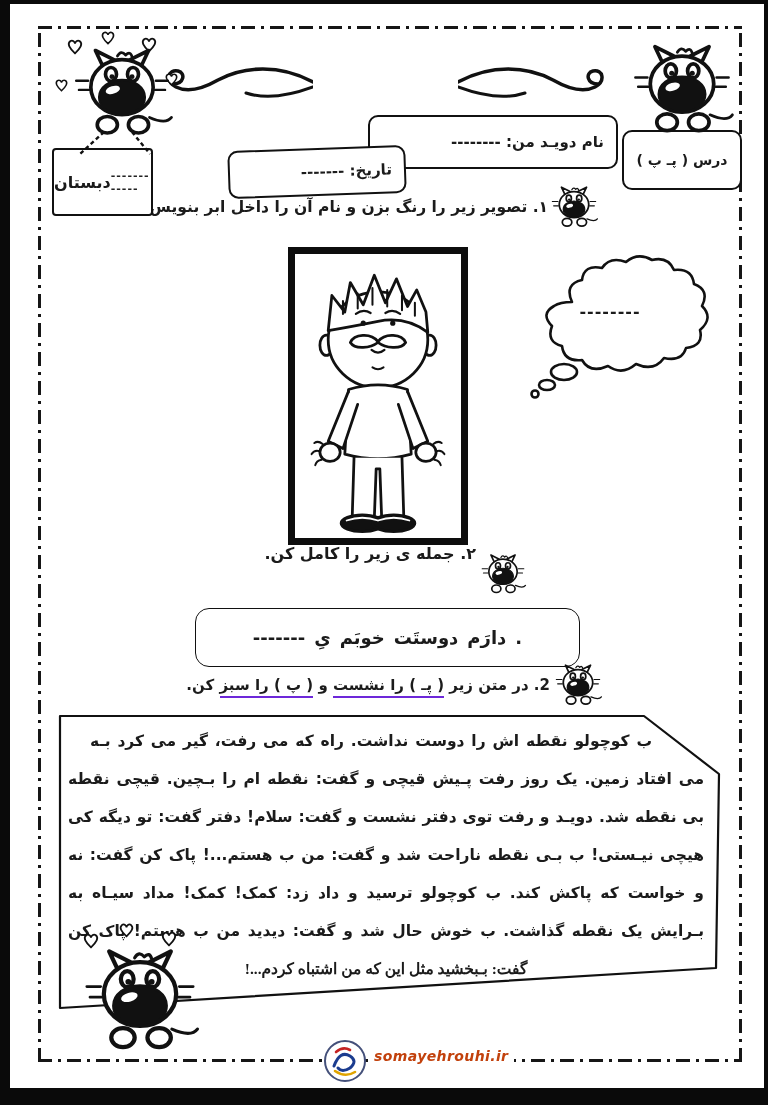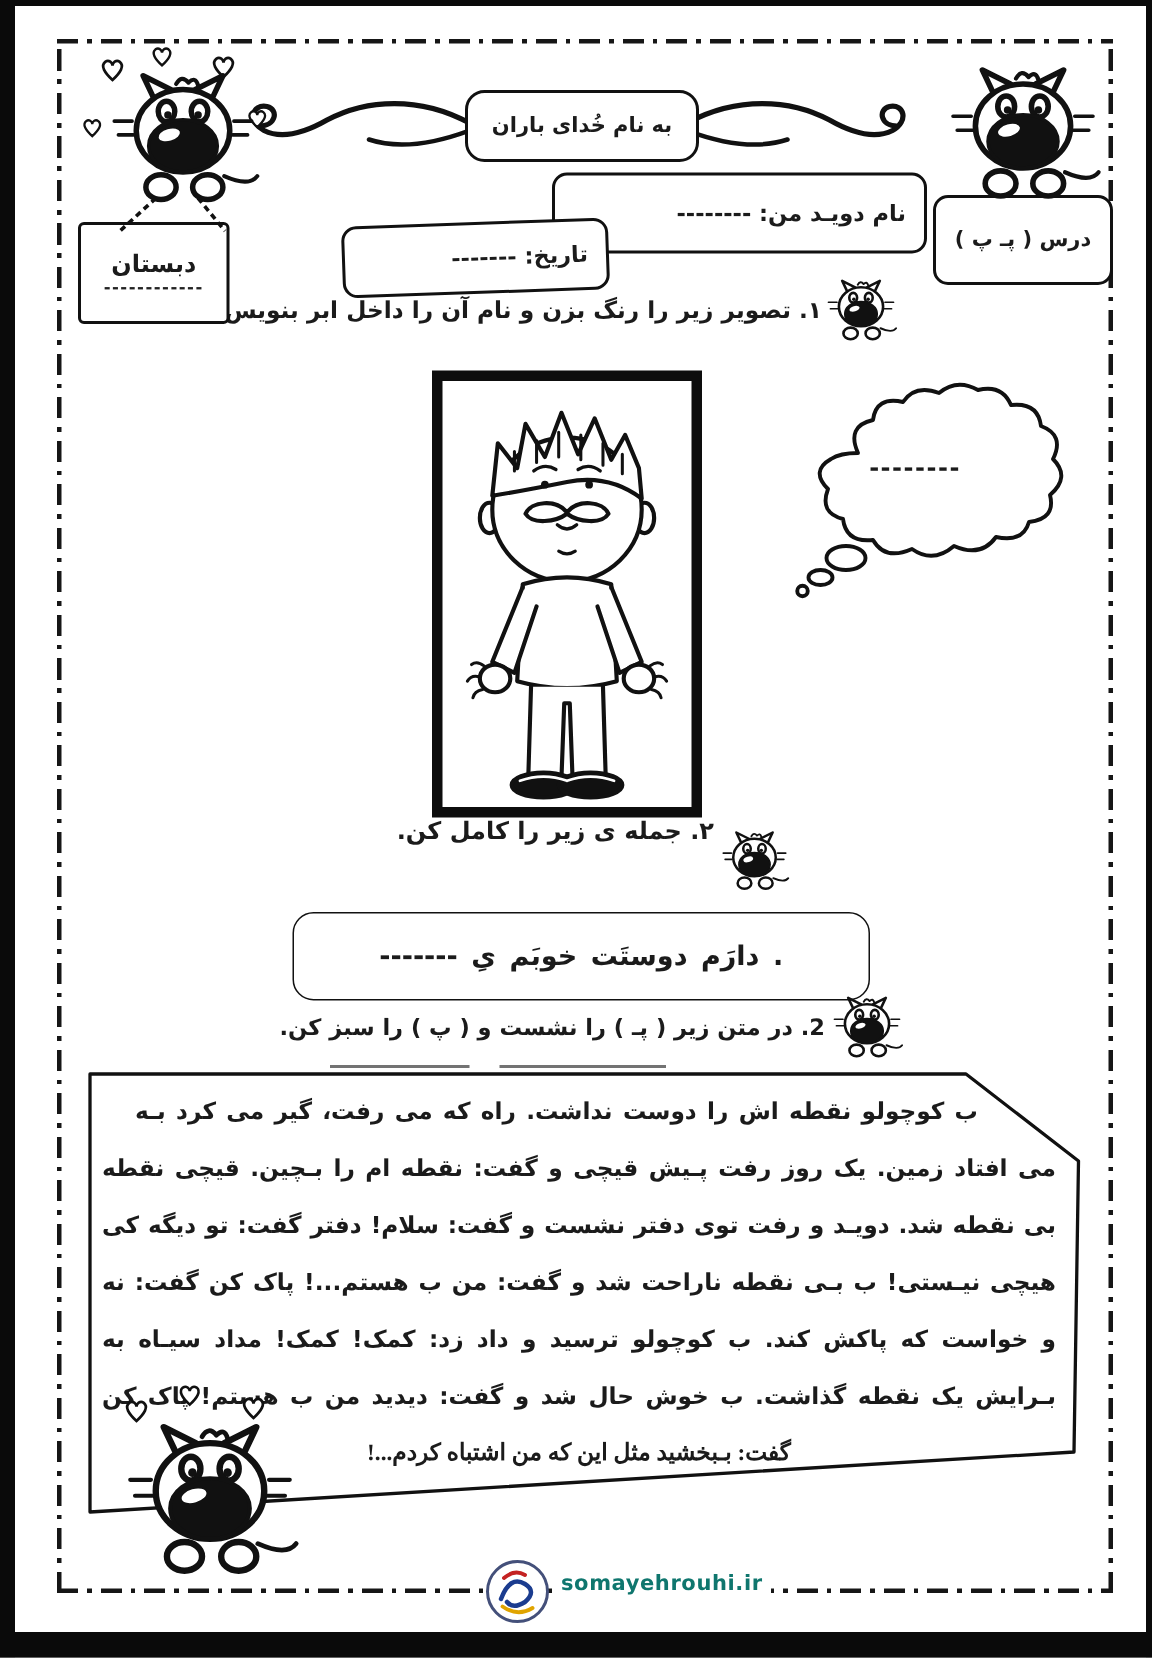--- a/index.html
+++ b/index.html
@@ -17,43 +17,43 @@
   .bf-h{height:3px;background:repeating-linear-gradient(90deg,#161616 0 14px,transparent 14px 20px,#161616 20px 23px,transparent 23px 29px);}
   .bf-v{width:3px;background:repeating-linear-gradient(0deg,#161616 0 14px,transparent 14px 20px,#161616 20px 23px,transparent 23px 29px);}
   
   .bismillah{left:310px;top:60px;width:152px;height:44px;border:2.2px solid #111;border-radius:13px;
              display:flex;align-items:center;justify-content:center;font-size:14px;font-weight:700;white-space:nowrap;background:#fff;}
   .fieldbox{border:2px solid #111;border-radius:10px;background:#fff;display:flex;align-items:center;
             font-weight:700;font-size:15px;white-space:nowrap;}
   .namebox{left:368px;top:115px;width:222px;height:50px;padding:0 12px;}
   .datebox{left:228px;top:148px;width:150px;height:44px;padding:0 12px;transform:rotate(-2deg);z-index:3;}
   .signbox{left:52px;top:148px;width:97px;height:64px;border:2.2px solid #111;border-radius:4px;background:#fff;
-           display:flex;flex-direction:column;align-items:center;justify-content:center;font-weight:700;z-index:2;}
+           display:flex;flex-direction:row;align-items:center;justify-content:center;font-weight:700;z-index:2;}
   .signbox .t{font-size:16px;}
   .signbox .b{font-size:11px;letter-spacing:1px;color:#222;}
   .lessonbox{left:622px;top:130px;width:116px;height:56px;border:2.2px solid #111;border-radius:10px;background:#fff;
              display:flex;align-items:center;justify-content:center;font-size:14px;font-weight:700;white-space:nowrap;z-index:2;}
   
   .qtext{font-weight:700;font-size:15.5px;text-align:right;white-space:nowrap;direction:rtl;}
-  .useg{border-bottom:2px solid #737373;padding-bottom:16px;}
+  .useg{border-bottom:2px solid #6d28d9;padding-bottom:2px;}
   
   .frame{left:288px;top:247px;width:180px;height:298px;border:7px solid #0d0d0d;background:#fff;box-sizing:border-box;}
   
   .q2box{left:195px;top:608px;width:383px;height:57px;border:1.8px solid #111;border-radius:14px;background:#fff;
          display:flex;direction:ltr;align-items:center;justify-content:center;gap:9px;font-size:18px;font-weight:700;}
   .q2box span{unicode-bidi:isolate;}
   
   .story{left:64px;top:722px;width:644px;z-index:2;}
   .sline{direction:rtl;font-weight:700;font-size:15.5px;line-height:38px;height:38px;
          text-align:justify;text-align-last:justify;overflow:hidden;padding:0 4px;}
   .sline1{padding:0 56px 0 26px;}
   .sline7{text-align:center;text-align-last:center;font-family:Liberation Serif, serif;}
   .cloudblank{left:548px;top:302px;width:124px;text-align:center;font-weight:700;font-size:16px;letter-spacing:1px;}
   
-  .wm{left:368px;top:1048px;font-size:14px;font-weight:700;color:#0f766e;background:#fff;padding:0 6px;z-index:5;letter-spacing:.4px;}
+  .wm{left:368px;top:1048px;font-size:14px;font-weight:700;color:#c2410c;background:#fff;padding:0 6px;z-index:5;letter-spacing:.4px;font-style:italic;}
   svg{display:block;}
   .ln{stroke:#111;fill:#fff;stroke-linejoin:round;stroke-linecap:round;}
 </style>
 </head>
 <body>
 
 <div id="app">
 
   <svg width="0" height="0" aria-hidden="true">
     <defs>
@@ -97,23 +97,20 @@
       <path d="M155 25 C128 35 106 37 88 31" stroke-width="3"></path>
     </g>
   </svg>
   <svg class="abs" style="left:458px;top:62px;transform:scaleX(-1);" width="155" height="46" viewBox="0 0 155 46">
     <g fill="none" stroke="#111" stroke-width="3.5" stroke-linecap="round">
       <path d="M155 20 C122 2 86 4 60 18 C46 26 30 31 18 25 C7 19 10 7 20 9 C28 11 26 22 15 22"></path>
       <path d="M155 25 C128 35 106 37 88 31" stroke-width="3"></path>
     </g>
   </svg>
 
-  <div class="abs bismillah" dir="rtl">
-    <span>به نام خُدای باران</span>
-  </div>
 
   <svg class="abs" style="left:52px;top:30px;z-index:3;" width="150" height="130" viewBox="0 0 150 130">
     <use href="#sym-heart" x="14" y="8" width="18" height="18"></use>
     <use href="#sym-heart" x="48" y="0" width="16" height="16"></use>
     <use href="#sym-heart" x="88" y="6" width="18" height="18"></use>
     <use href="#sym-heart" x="2" y="48" width="15" height="15"></use>
     <use href="#sym-heart" x="112" y="42" width="15" height="15"></use>
     <use href="#sym-cat" x="15" y="14" width="110" height="101"></use>
     <g stroke="#111" stroke-width="2.4" stroke-dasharray="4 3">
       <path d="M52 102 L28 124" fill="none"></path>

